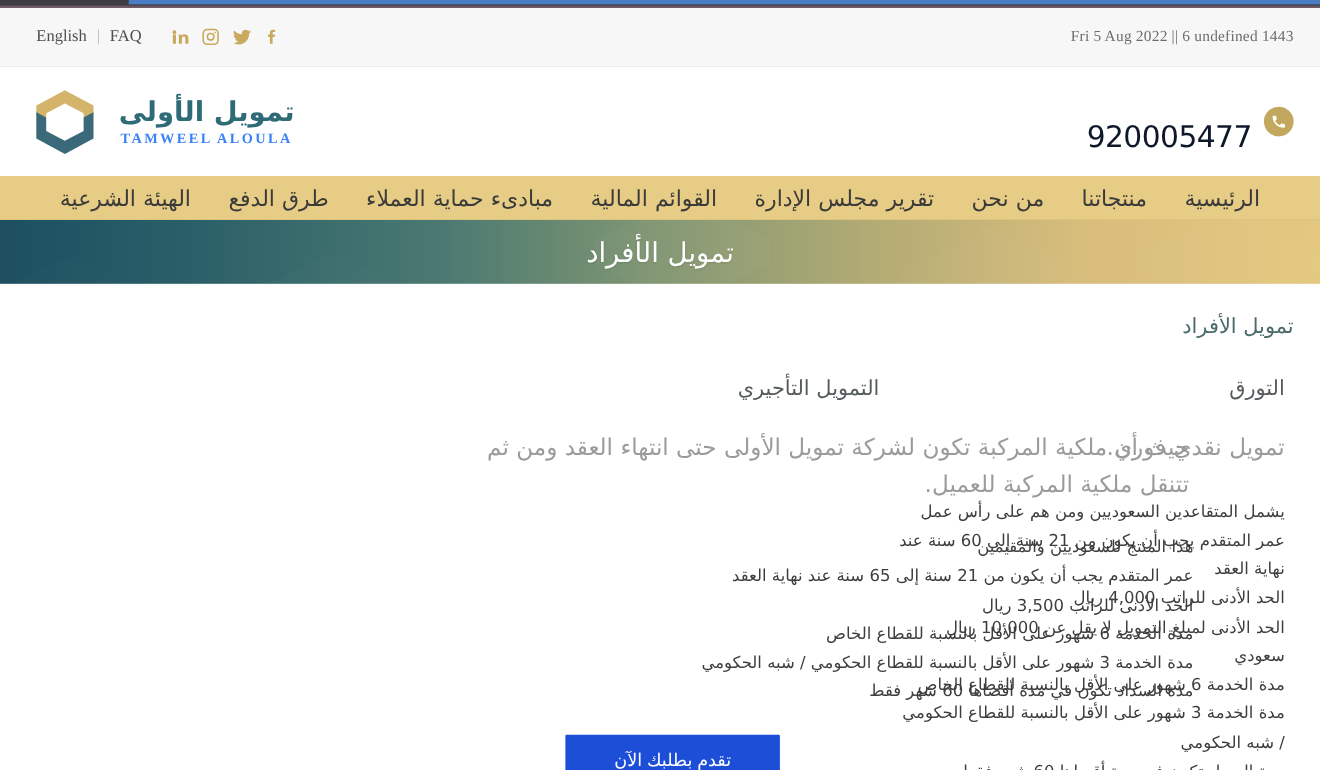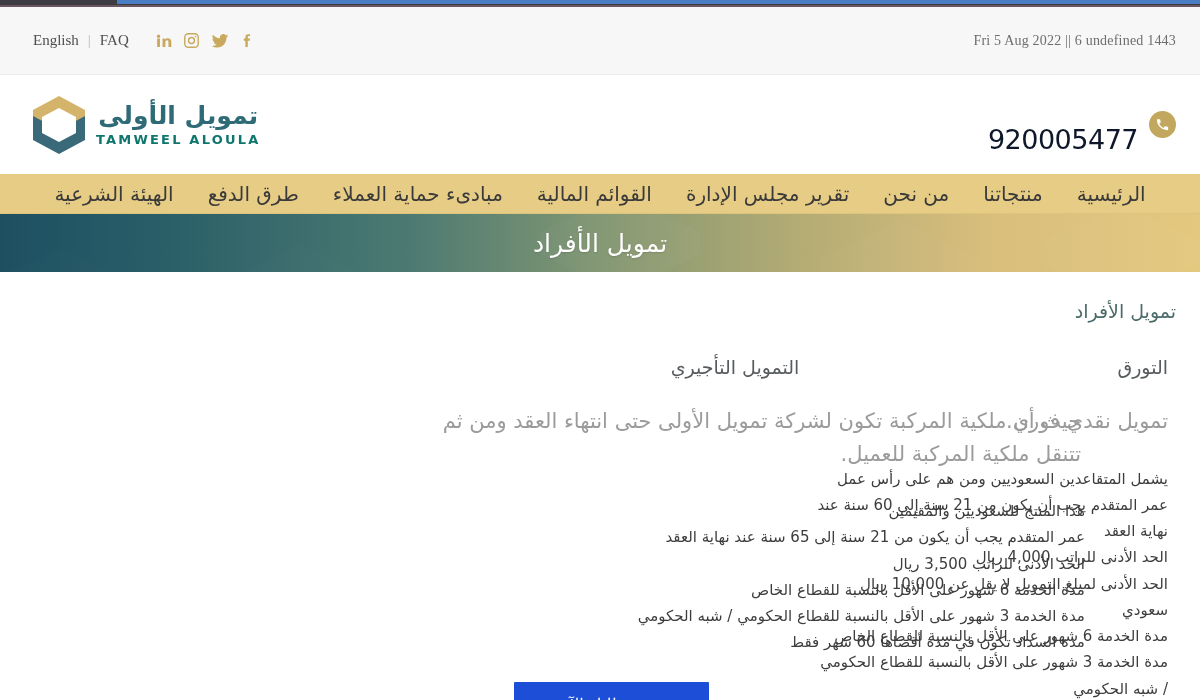--- a/index.html
+++ b/index.html
@@ -16,21 +16,21 @@
     position: absolute; left: 117px; right: 0; top: 0; height: 4px;
     background: #4a7ec4;
   }
   .chrome-strip .underline {
     position: absolute; left: 0; right: 0; bottom: 0; height: 2px;
     background: #6a5560;
   }
 
   
   .topbar {
-    height: 68px; width: 100%;
+    height: 54px; width: 100%;
     background: #f7f7f7;
     border-bottom: 1px solid #ececec;
     display: flex; align-items: center;
     direction: ltr;
     padding: 0 24px;
   }
   .topbar-left { display: flex; align-items: center; gap: 0; }
   .tb-link {
     color: #4e4e52;
     font-family: "Liberation Serif", "DejaVu Serif", serif;
@@ -57,29 +57,29 @@
 
   
   .header {
     height: 99px; width: 100%;
     background: #ffffff;
     display: flex; align-items: center;
     padding: 0 24px 0 30px;
     direction: rtl;
     position: relative;
   }
-  .brand { display: flex; align-items: center; gap: 8px; margin-right: auto; justify-content: space-between; }
+  .brand { display: flex; align-items: center; gap: 20px; margin-right: auto; justify-content: space-between; }
   .brand-text { text-align: center; line-height: 1; }
   .brand-ar {
     font-size: 25px; color: #2f6b77; font-weight: 700;
     letter-spacing: -0.5px;
   }
   .brand-en {
-    font-size: 13px; color: #0f766e; font-weight: 700;
-    letter-spacing: 2.2px; margin-top: 5px;
+    font-size: 13px; color: #3b82f6; font-weight: 700;
+    letter-spacing: 2.2px; margin-top: 5px; font-family: Liberation Serif, serif;
   }
   .brand-mark { width: 58px; height: 62px; }
 
   .callout { display: flex; align-items: center; gap: 11px; direction: rtl; }
   .callout-txt {
     font-size: 26px; color: #3f7b84; font-weight: 400;
   }
   .phone-circle {
     width: 27px; height: 27px; border-radius: 50%;
     background: #c2a85e;

